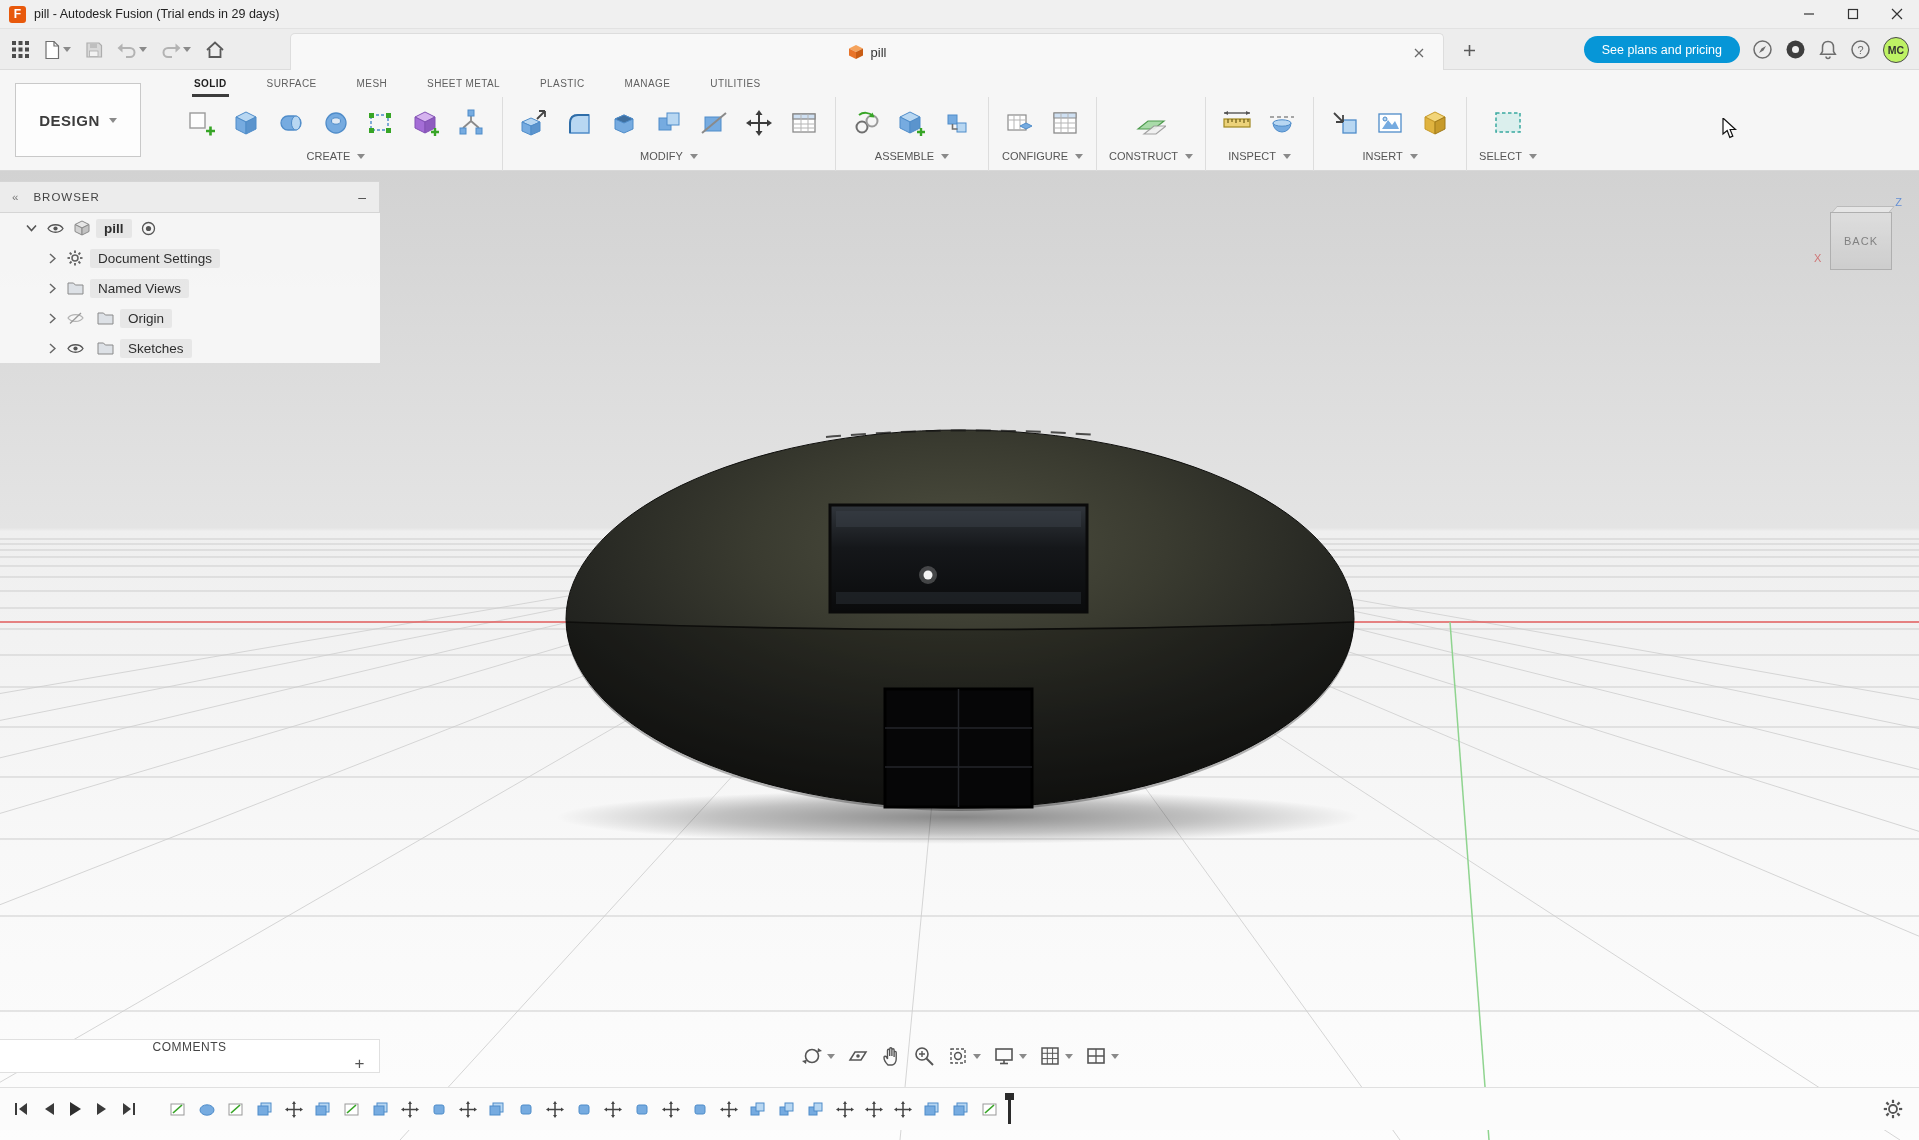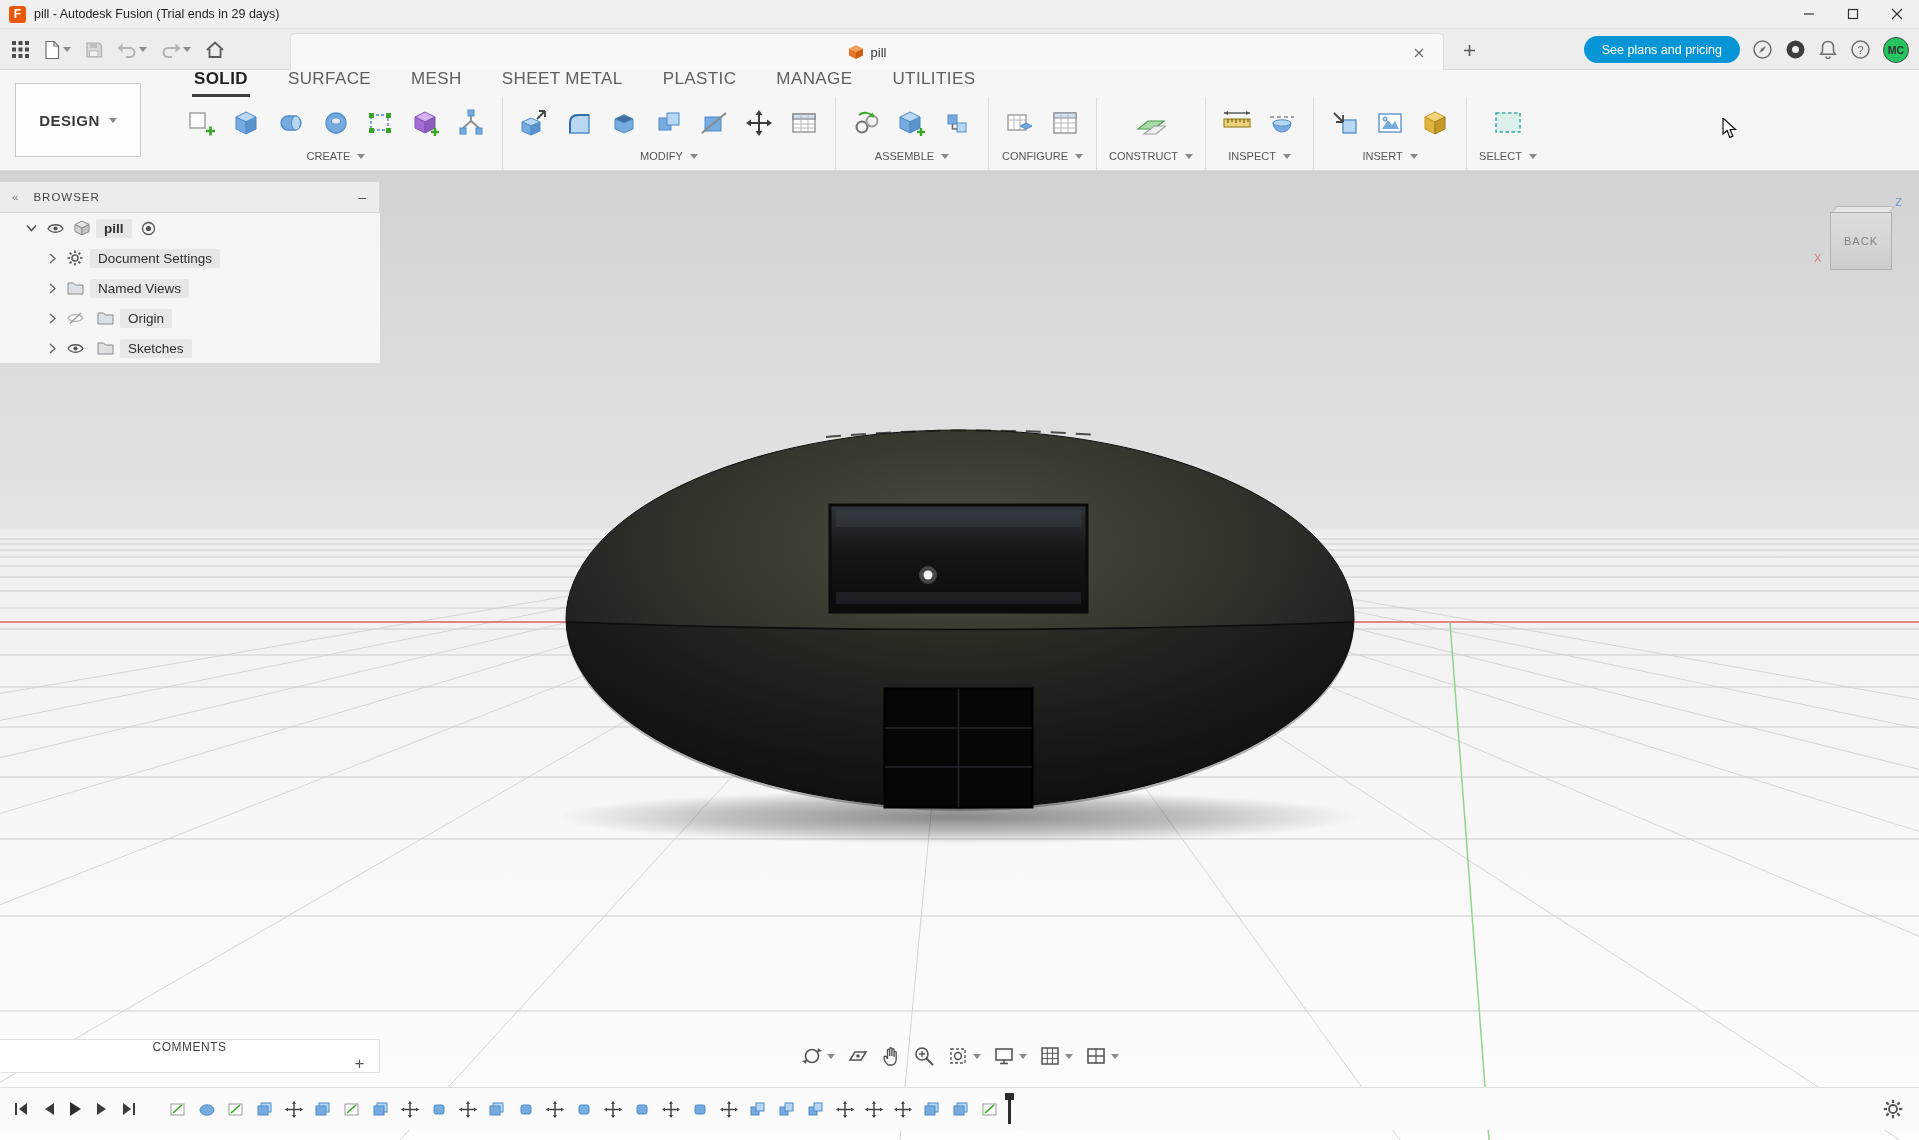--- a/index.html
+++ b/index.html
@@ -17,28 +17,28 @@
   
   .qat-row{position:absolute;left:0;top:29px;width:1919px;height:41px;background:#ededed;border-bottom:1px solid #dcdcdc;}
   .qat-left{position:absolute;left:8px;top:0;height:41px;display:flex;align-items:center;gap:6px;}
   .qat-btn{height:28px;display:flex;align-items:center;justify-content:center;padding:0 4px;border-radius:3px;}
   .caret{width:0;height:0;border-left:4px solid transparent;border-right:4px solid transparent;border-top:5px solid #8a8a8a;margin-left:2px;}
   .doc-tab{position:absolute;left:290px;top:4px;width:1154px;height:37px;background:#f8f8f8;border:1px solid #ddd;border-bottom:none;border-radius:5px 5px 0 0;display:flex;align-items:center;justify-content:center;gap:7px;font-size:13px;color:#333;}
   .tab-close{position:absolute;right:14px;top:9px;width:20px;height:20px;display:flex;align-items:center;justify-content:center;border-radius:3px;}
   .new-tab{position:absolute;left:1456px;top:8px;width:26px;height:26px;display:flex;align-items:center;justify-content:center;border-radius:3px;}
   .qat-right{position:absolute;right:10px;top:0;height:41px;display:flex;align-items:center;gap:12px;}
   .plans-btn{height:27px;padding:0 18px;border:none;border-radius:14px;background:#0696d7;color:#fff;font-size:12.5px;font-family:"Liberation Sans",sans-serif;}
-  .avatar{width:26px;height:26px;border-radius:50%;border:1.5px solid #4a4a4a;background:#22c55e;font-size:10.5px;font-weight:bold;color:#333;display:flex;align-items:center;justify-content:center;}
+  .avatar{width:26px;height:26px;border-radius:50%;border:1.5px solid #4a4a4a;background:#bef264;font-size:10.5px;font-weight:bold;color:#333;display:flex;align-items:center;justify-content:center;}
 
   
   .ribbon{position:absolute;left:0;top:70px;width:1919px;height:101px;background:#f6f6f6;border-bottom:1px solid #d8d8d8;}
   .design-box{position:absolute;left:15px;top:13px;width:126px;height:74px;background:#fdfdfd;border:1px solid #c9c9c9;display:flex;align-items:center;justify-content:center;gap:7px;font-size:15px;font-weight:bold;letter-spacing:.5px;color:#3c3c3c;}
   .ribbon-main{position:absolute;left:170px;top:0;right:0;height:101px;}
   .ribbon-tabs{display:flex;gap:36px;height:27px;align-items:flex-end;padding-left:22px;}
-  .rtab{font-size:17px;letter-spacing:.4px;color:#5f5f5f;padding:0 2px 5px 2px;border-bottom:3px solid transparent;white-space:nowrap;}
+  .rtab{font-size:10px;letter-spacing:.4px;color:#5f5f5f;padding:0 2px 5px 2px;border-bottom:3px solid transparent;white-space:nowrap;}
   .rtab.active{color:#1f1f1f;font-weight:bold;border-bottom-color:#3c3c3c;}
   .ribbon-tools{display:flex;height:74px;align-items:stretch;}
   .tool-group{display:flex;flex-direction:column;align-items:center;justify-content:flex-start;padding:2px 12px 0 12px;border-right:1px solid #ddd;}
   .tool-icons{display:flex;align-items:center;gap:7px;height:48px;}
   .tool-btn{width:38px;height:42px;display:flex;align-items:center;justify-content:center;border-radius:3px;}
   .group-label{display:flex;align-items:center;gap:5px;font-size:11px;color:#555;margin-top:3px;}
 
   
   .browser{position:absolute;left:0;top:181px;width:380px;background:rgba(248,248,248,0.93);z-index:5;}
   .browser-header{height:32px;background:#ececec;border:1px solid #d5d5d5;border-left:none;display:flex;align-items:center;padding:0 12px;font-size:11.5px;letter-spacing:1px;color:#444;}

